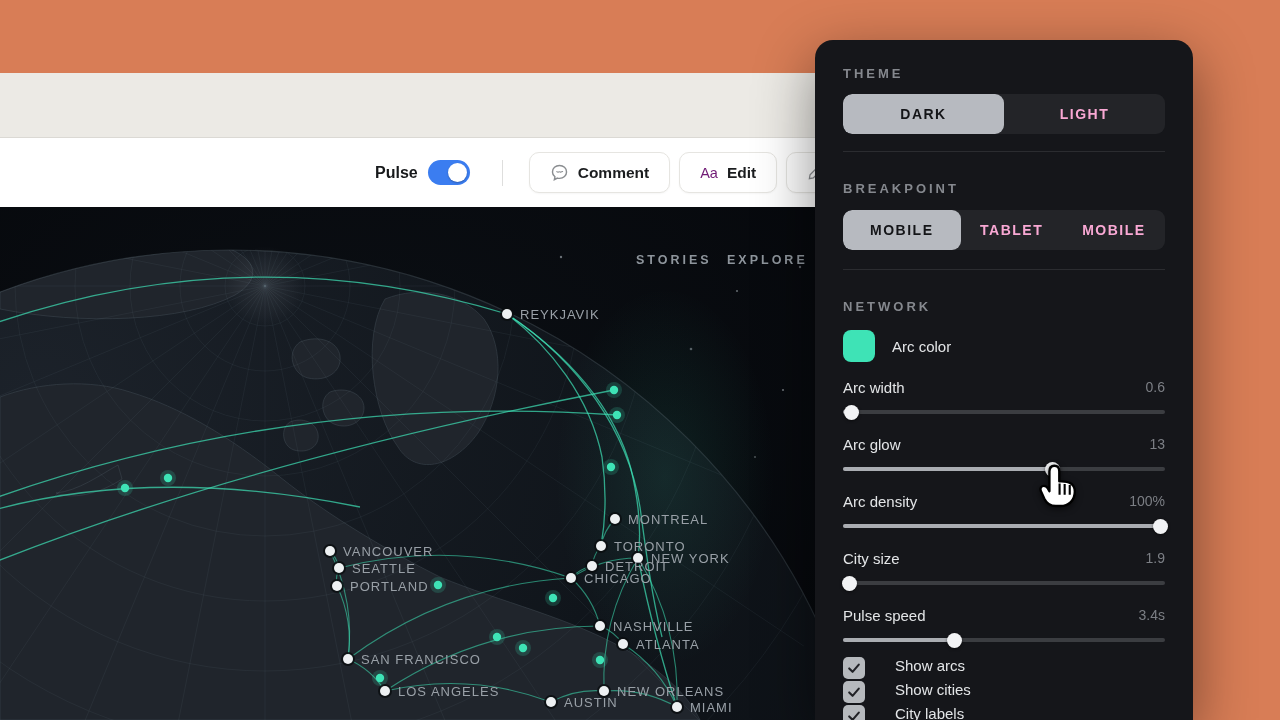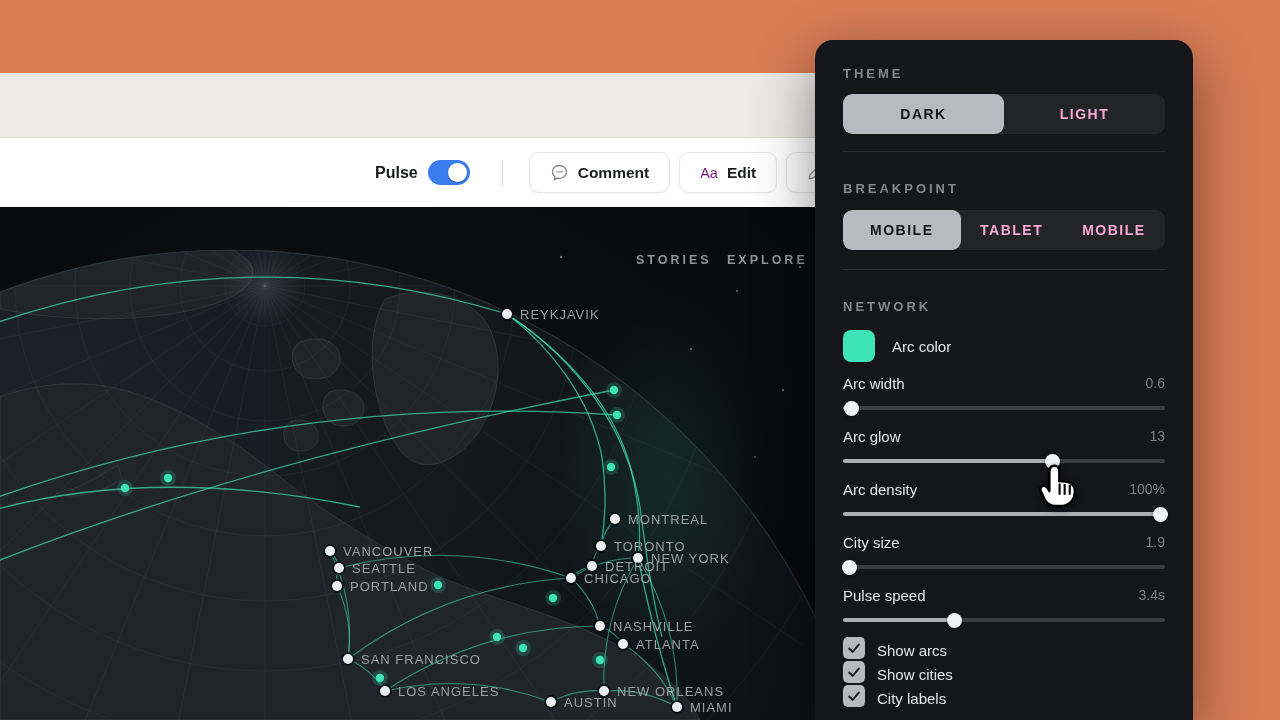--- a/index.html
+++ b/index.html
@@ -34,28 +34,28 @@
   .seg.theme-seg { margin-top:13px; }
   .seg.bp-seg { margin-top:14px; }
   .bp-seg .seg-opt:first-child { flex:1.15; }
   .divider { height:1px; background:#2b2c30; }
   .div1 { margin-top:17px; } .div2 { margin-top:19px; }
   .mt30 { margin-top:29px; }
   .arc-color-row { margin-top:16px; display:flex; align-items:center; gap:17px; }
   .swatch { width:32px; height:32px; border-radius:8px; cursor:pointer; }
   .ctl-label { font-size:15px; color:#e3e5e7; }
   .slider-row { margin-top:12px; }
-  .slider-row .sl-head { display:flex; justify-content:space-between; align-items:center; height:18px; }
+  .slider-row .sl-head { display:flex; justify-content:space-between; align-items:center; height:18px;margin-top:16px; }
   .sl-value { font-size:14px; color:#7c7f85; }
   .sl-track { position:relative; margin-top:9px; height:14px; cursor:pointer; }
   .sl-rail { position:absolute; left:0; right:0; top:5px; height:4px; border-radius:2px; background:#3b3d41; }
   .sl-fill { position:absolute; left:0; top:5px; height:4px; border-radius:2px; background:#aaadb2; }
   .sl-thumb { position:absolute; top:0; width:15px; height:15px; margin-left:-7px; border-radius:50%; background:#f2f3f5; box-shadow:0 1px 3px rgba(0,0,0,.5); }
   .checks { margin-top:10px; }
-  .check-row { display:flex; align-items:flex-end; gap:12px; height:22px; margin-top:2px; cursor:pointer; }
+  .check-row { display:flex; align-items:flex-start; gap:30px; height:22px; margin-top:2px; cursor:pointer; }
   .checkbox { width:22px; height:22px; border-radius:5px; background:#b6b9bd; display:flex; align-items:center; justify-content:center; }
   .check-label { font-size:15px; color:#e3e5e7; }
 
   .cursor { position:absolute; left:1037px; top:463px; z-index:30; pointer-events:none; filter:drop-shadow(0 2px 3px rgba(0,0,0,.55)); }
 </style>
 </head>
 <body>
 
 <div class="browser">
   <div class="chrome-strip"></div>

